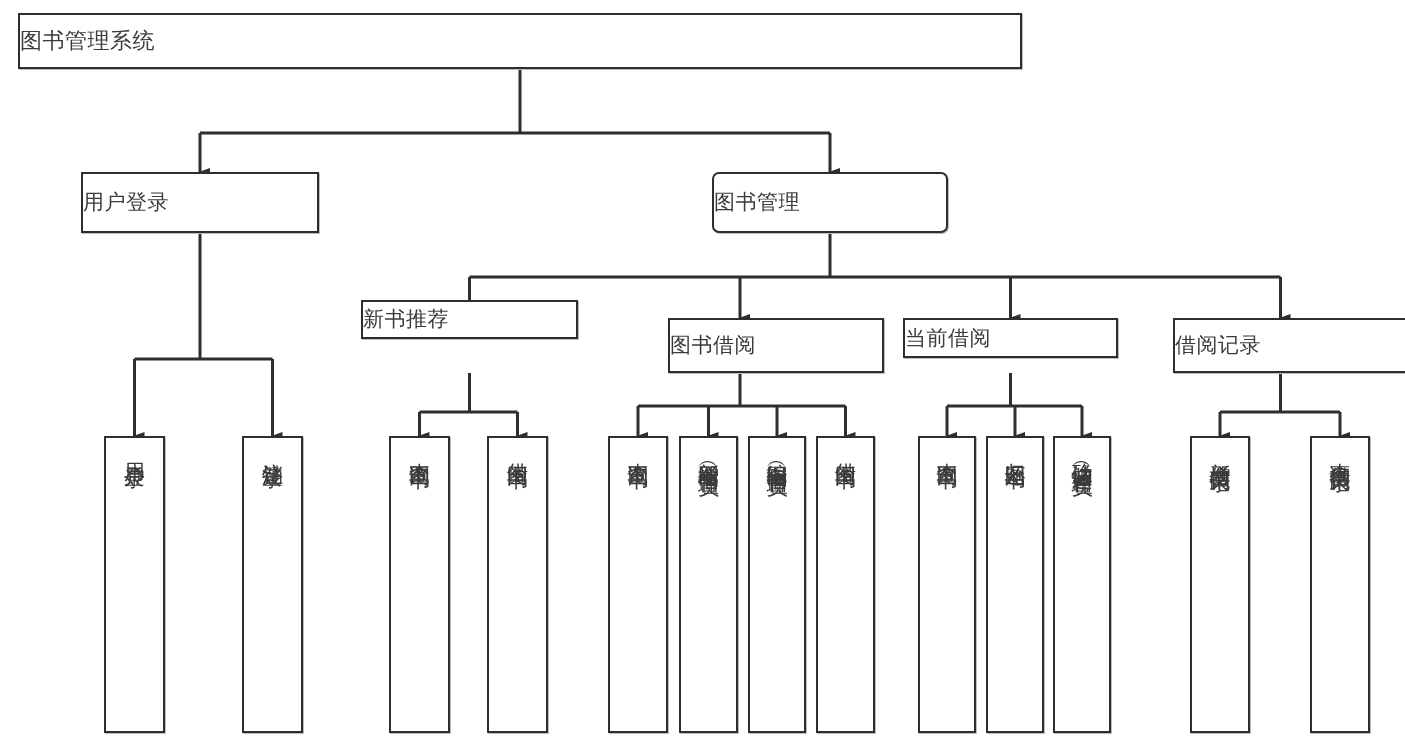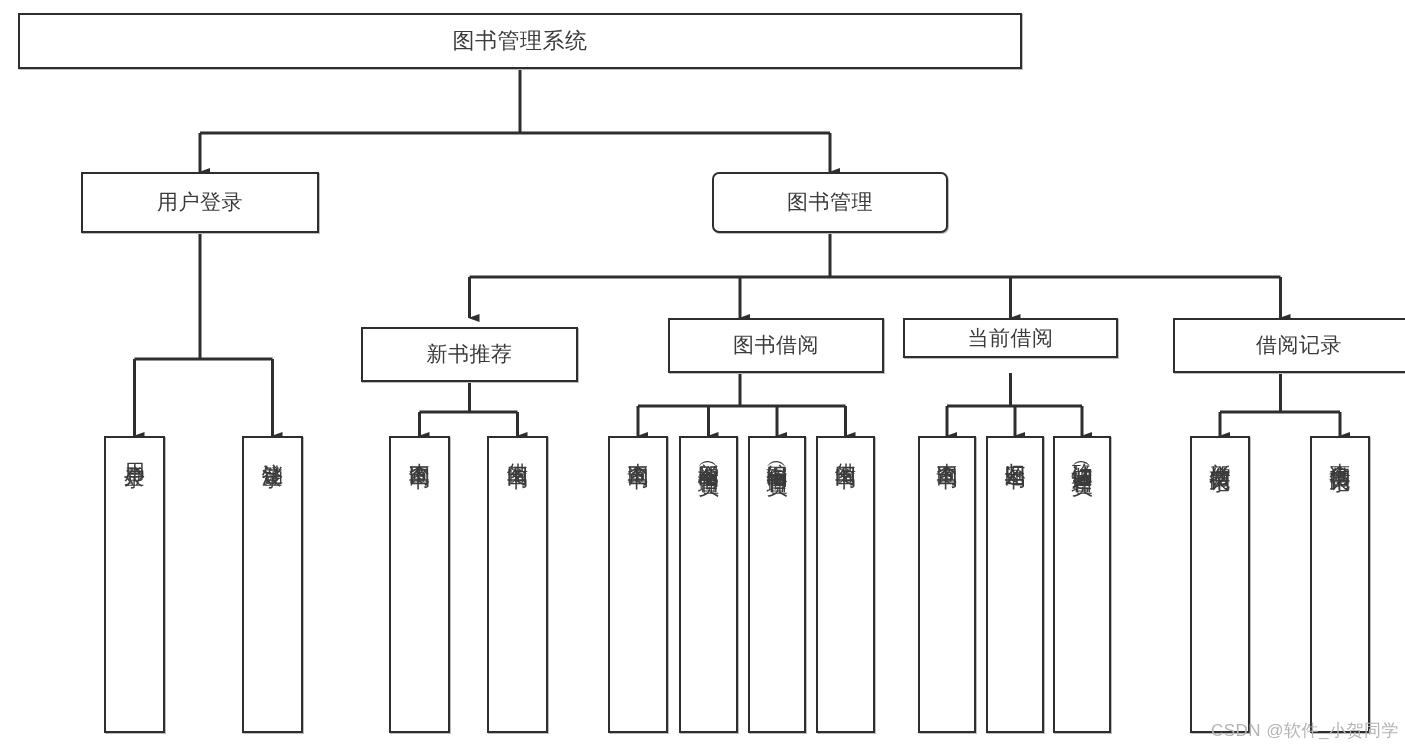--- a/index.html
+++ b/index.html
@@ -26,21 +26,21 @@
     pointer-events: none;
   }
   .node {
     position: absolute;
     box-sizing: border-box;
     border: 2px solid #2e2e2e;
     background: #ffffff;
     box-shadow: 1px 1px 0 #bdbdbd;
     display: flex;
     align-items: center;
-    justify-content: center;
+    justify-content: flex-start;
     color: #3b3b3b;
   }
   .node .label {
     display: block;
     text-align: center;
     line-height: 1.18;
     letter-spacing: 0.5px;
     color: #3b3b3b;
   }
   .node.horiz .label {
@@ -121,21 +121,21 @@
   <div id="nodes-layer">
       <div class="node horiz root" style="left: 18px; top: 13px; width: 1004px; height: 56px;">
         <span class="label">图书管理系统</span>
       </div>
       <div class="node horiz" style="left: 81px; top: 172px; width: 238px; height: 61px;">
         <span class="label">用户登录</span>
       </div>
       <div class="node horiz" style="left: 712px; top: 172px; width: 236px; height: 61px; border-radius: 7px;">
         <span class="label">图书管理</span>
       </div>
-      <div class="node horiz" style="left: 361px; top: 327px; width: 217px; height: 55px;">
+      <div class="node horiz" style="left: 361px; top: 300px; width: 217px; height: 39px;">
         <span class="label">新书推荐</span>
       </div>
       <div class="node horiz" style="left: 668px; top: 318px; width: 216px; height: 55px;">
         <span class="label">图书借阅</span>
       </div>
       <div class="node horiz" style="left: 903px; top: 318px; width: 215px; height: 40px;">
         <span class="label">当前借阅</span>
       </div>
       <div class="node horiz" style="left: 1173px; top: 318px; width: 252px; height: 55px;">
         <span class="label">借阅记录</span>
@@ -174,15 +174,14 @@
         <span class="label">确认归还（管理员）</span>
       </div>
       <div class="node vert" style="left: 1190px; top: 436px; width: 60px; height: 297px;">
         <span class="label">新增借阅记录</span>
       </div>
       <div class="node vert" style="left: 1310px; top: 436px; width: 60px; height: 297px;">
         <span class="label">查询借阅记录</span>
       </div>
     </div>
 
-  <div class="watermark">CSDN @软件_小贺同学</div>
 
 </div>
 
 </body></html>

